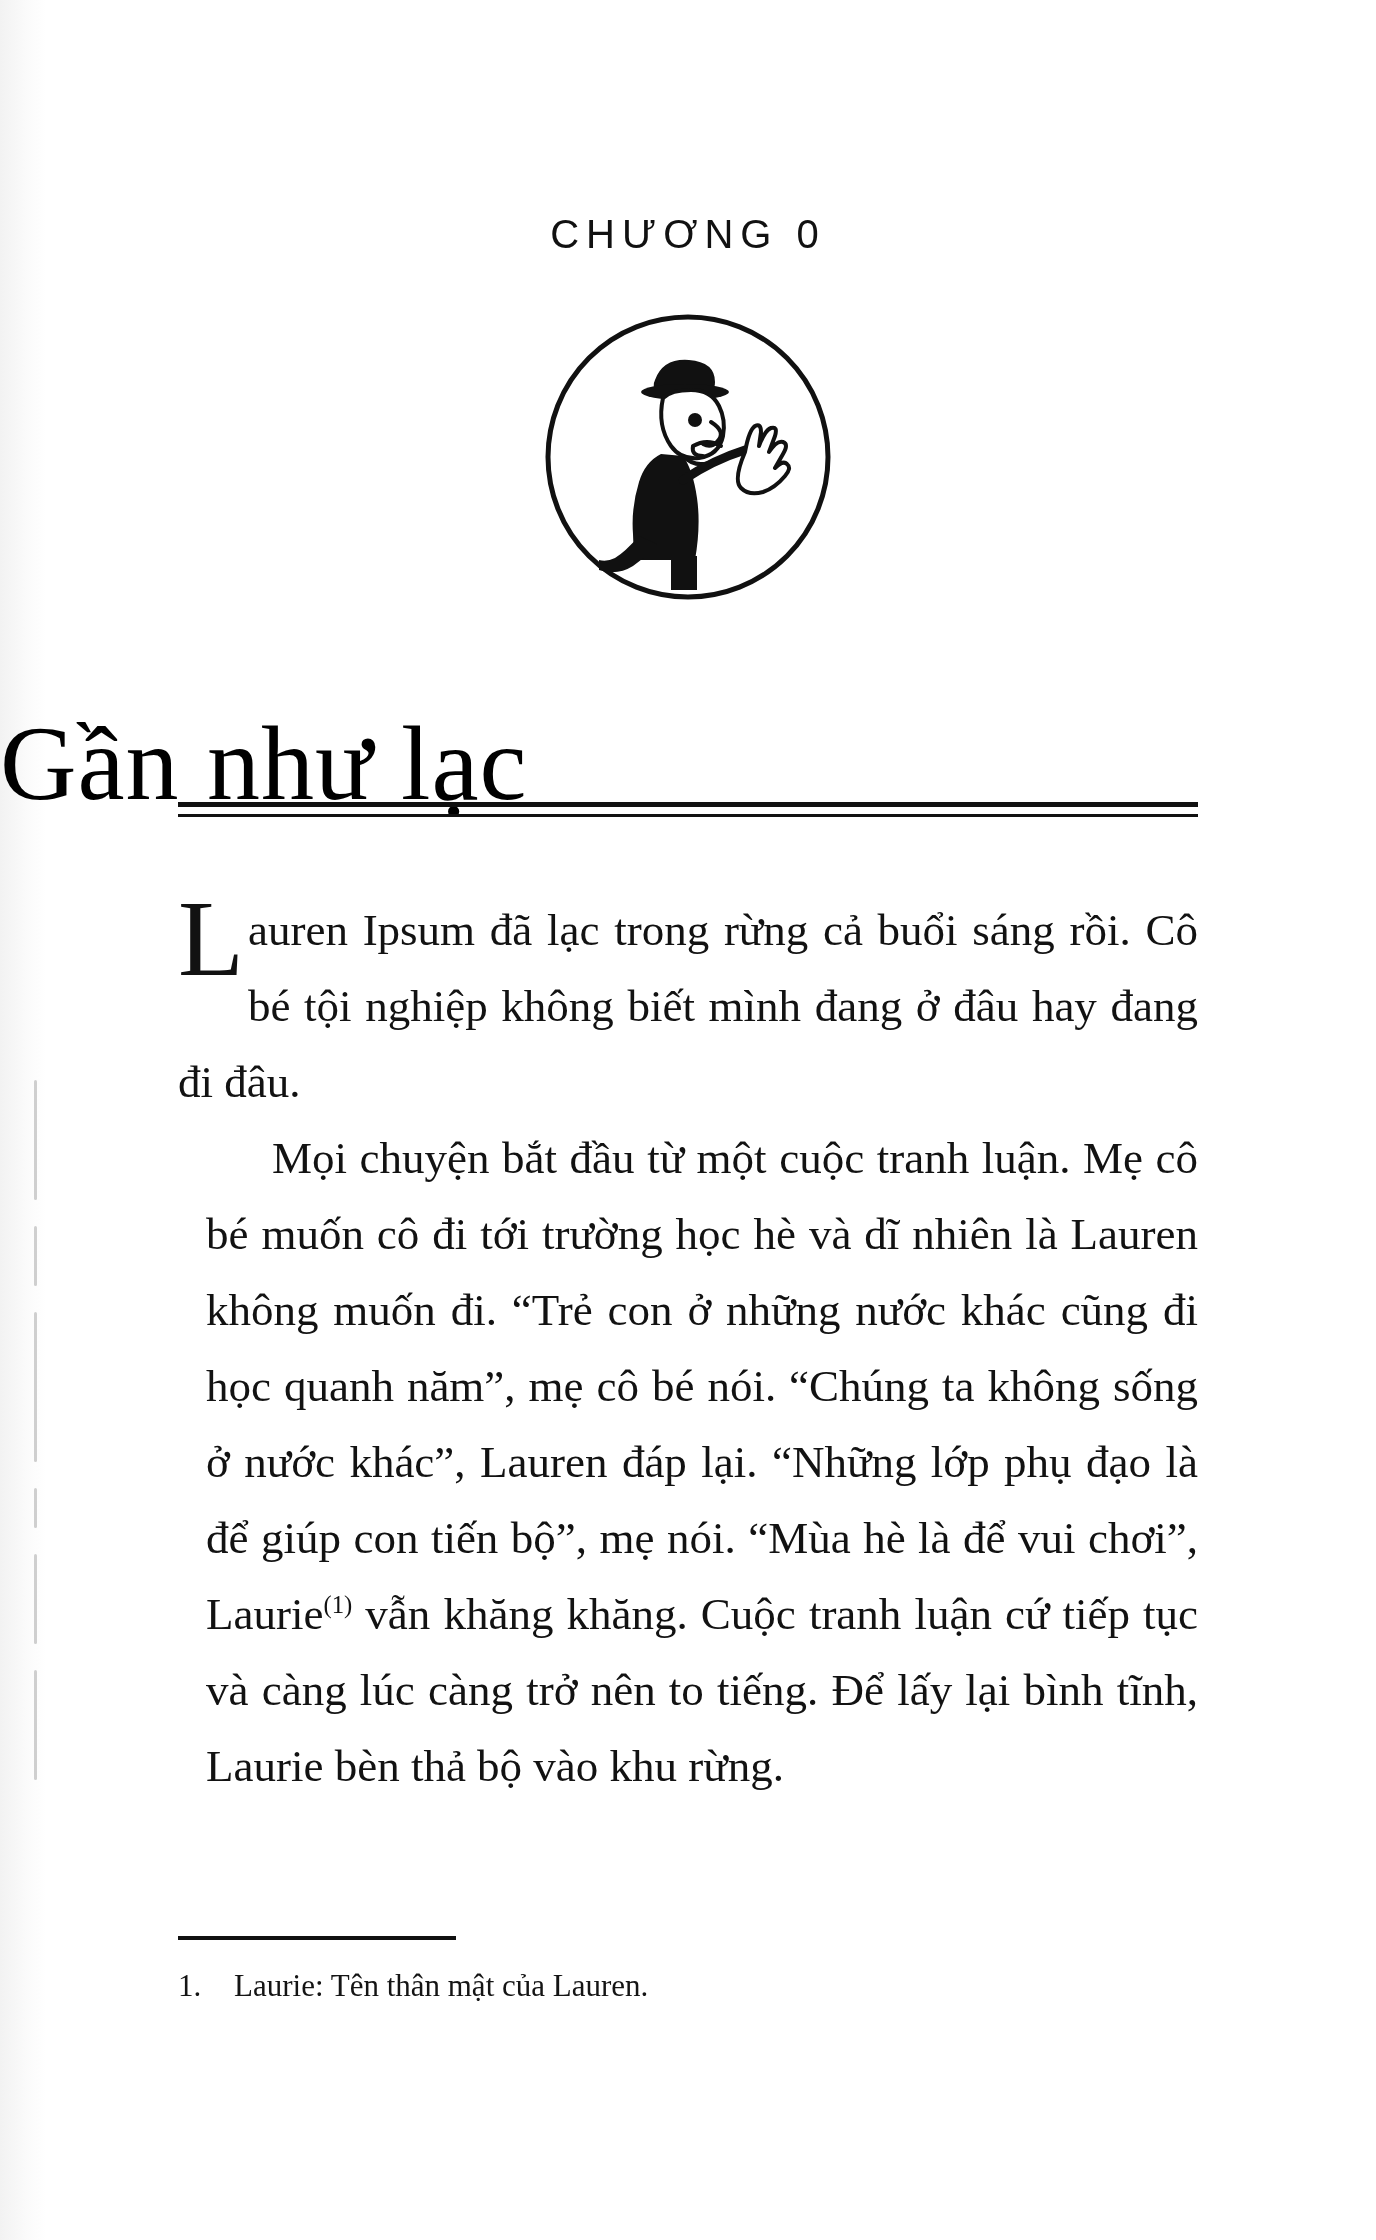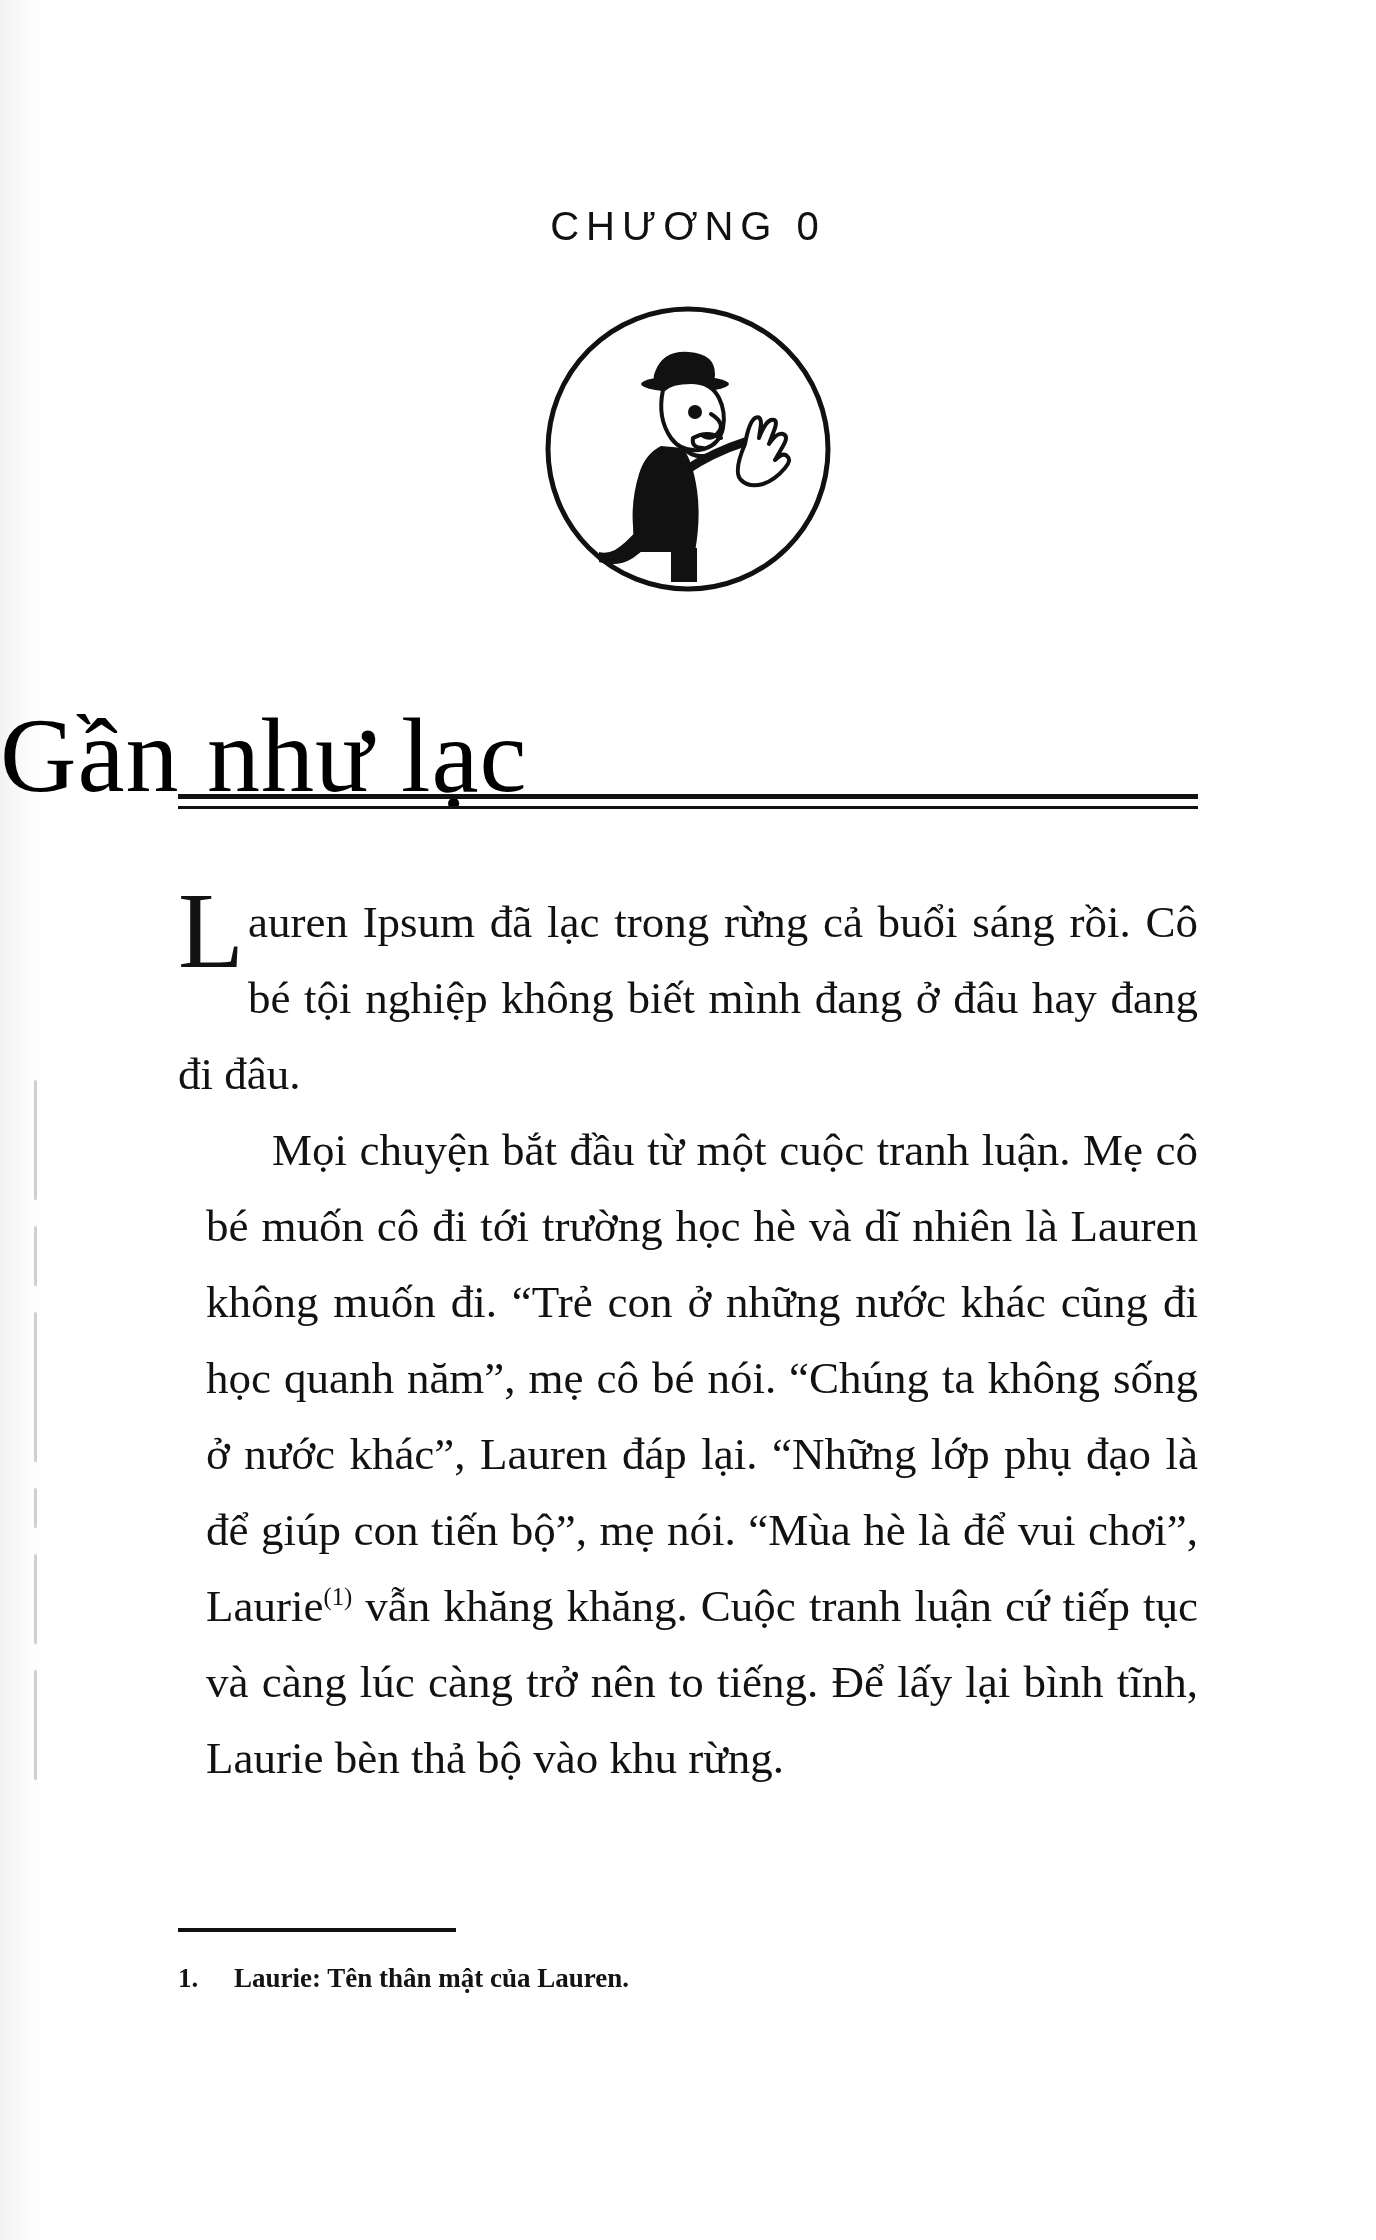--- a/index.html
+++ b/index.html
@@ -38,21 +38,21 @@
     display: block;
     width: 3px;
     background: #cfcfcf;
     margin-bottom: 26px;
     border-radius: 2px;
   }
 
   .page {
     position: absolute;
     left: 0;
-    top: 4px;
+    top: 12px;
     width: 1376px;
     height: 1895px;
   }
 
   .chapter-label {
     position: absolute;
     left: 0;
     right: 0;
     top: 200px;
     text-align: center;
@@ -139,24 +139,23 @@
     top: 1924px;
     width: 278px;
     height: 4px;
     background: #111;
   }
   .footnote {
     position: absolute;
     left: 178px;
     top: 1952px;
     width: 1020px;
-    font-size: 27px;
+    font-size: 31px;
     line-height: 44px;
     color: #141414;
-    font-weight: bold;
   }
   .footnote .num {
     display: inline-block;
     width: 56px;
   }
 </style>
 </head>
 <body>
 
 <div class="page-gutter"></div>

